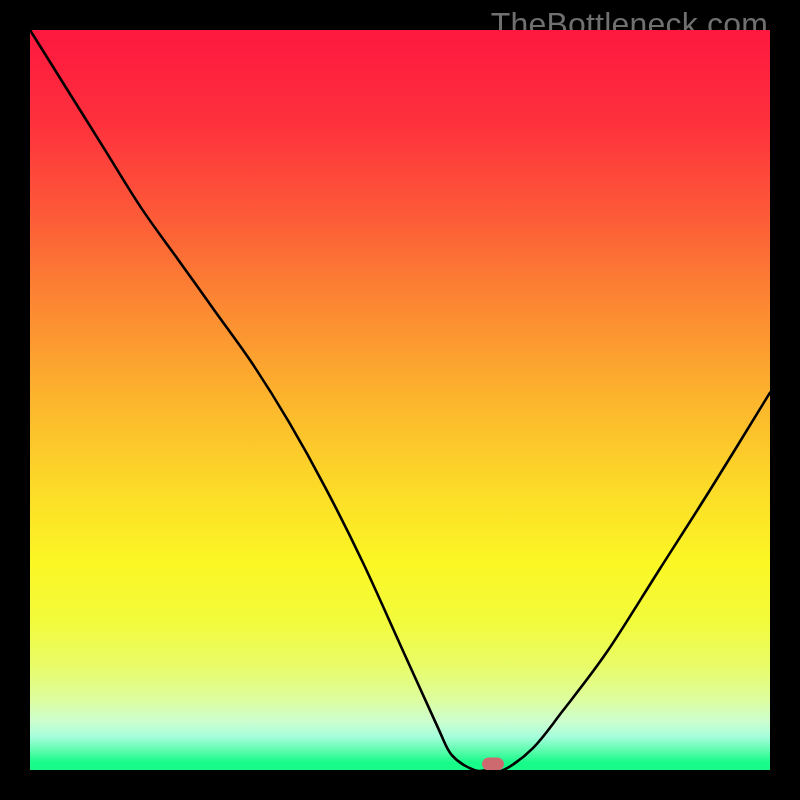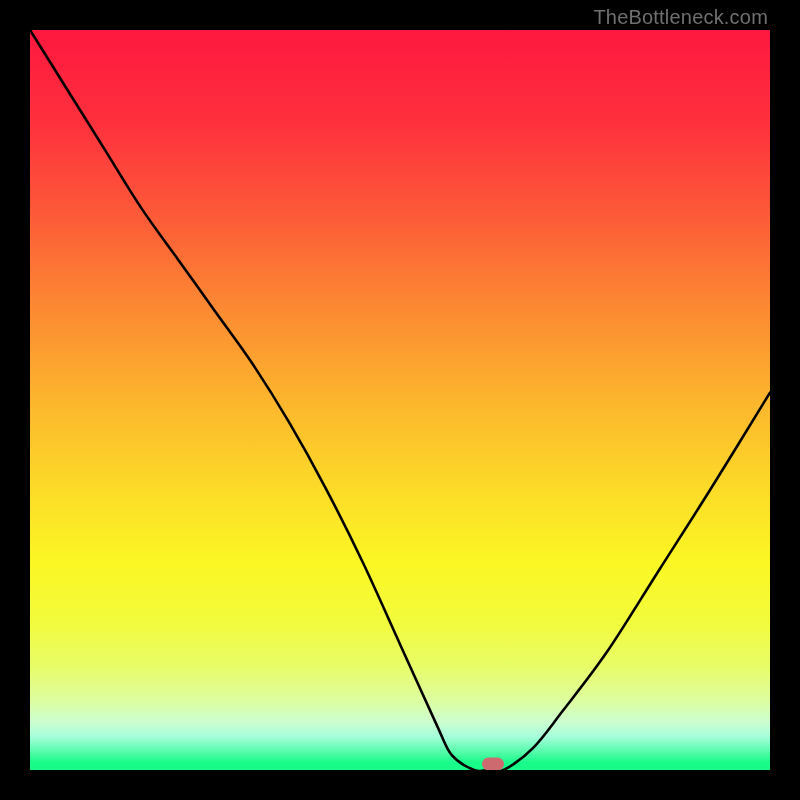--- a/index.html
+++ b/index.html
@@ -29,21 +29,21 @@
     left: 0;
     top: 0;
     width: 100%;
     height: 100%;
   }
   .watermark {
     position: absolute;
     top: 6px;
     right: 32px;
     color: #707070;
-    font-size: 20px;
+    font-size: 32px;
     font-weight: 500;
     letter-spacing: 0.2px;
   }
   svg.curve {
     position: absolute;
     left: 0;
     top: 0;
     width: 100%;
     height: 100%;
     overflow: visible;

